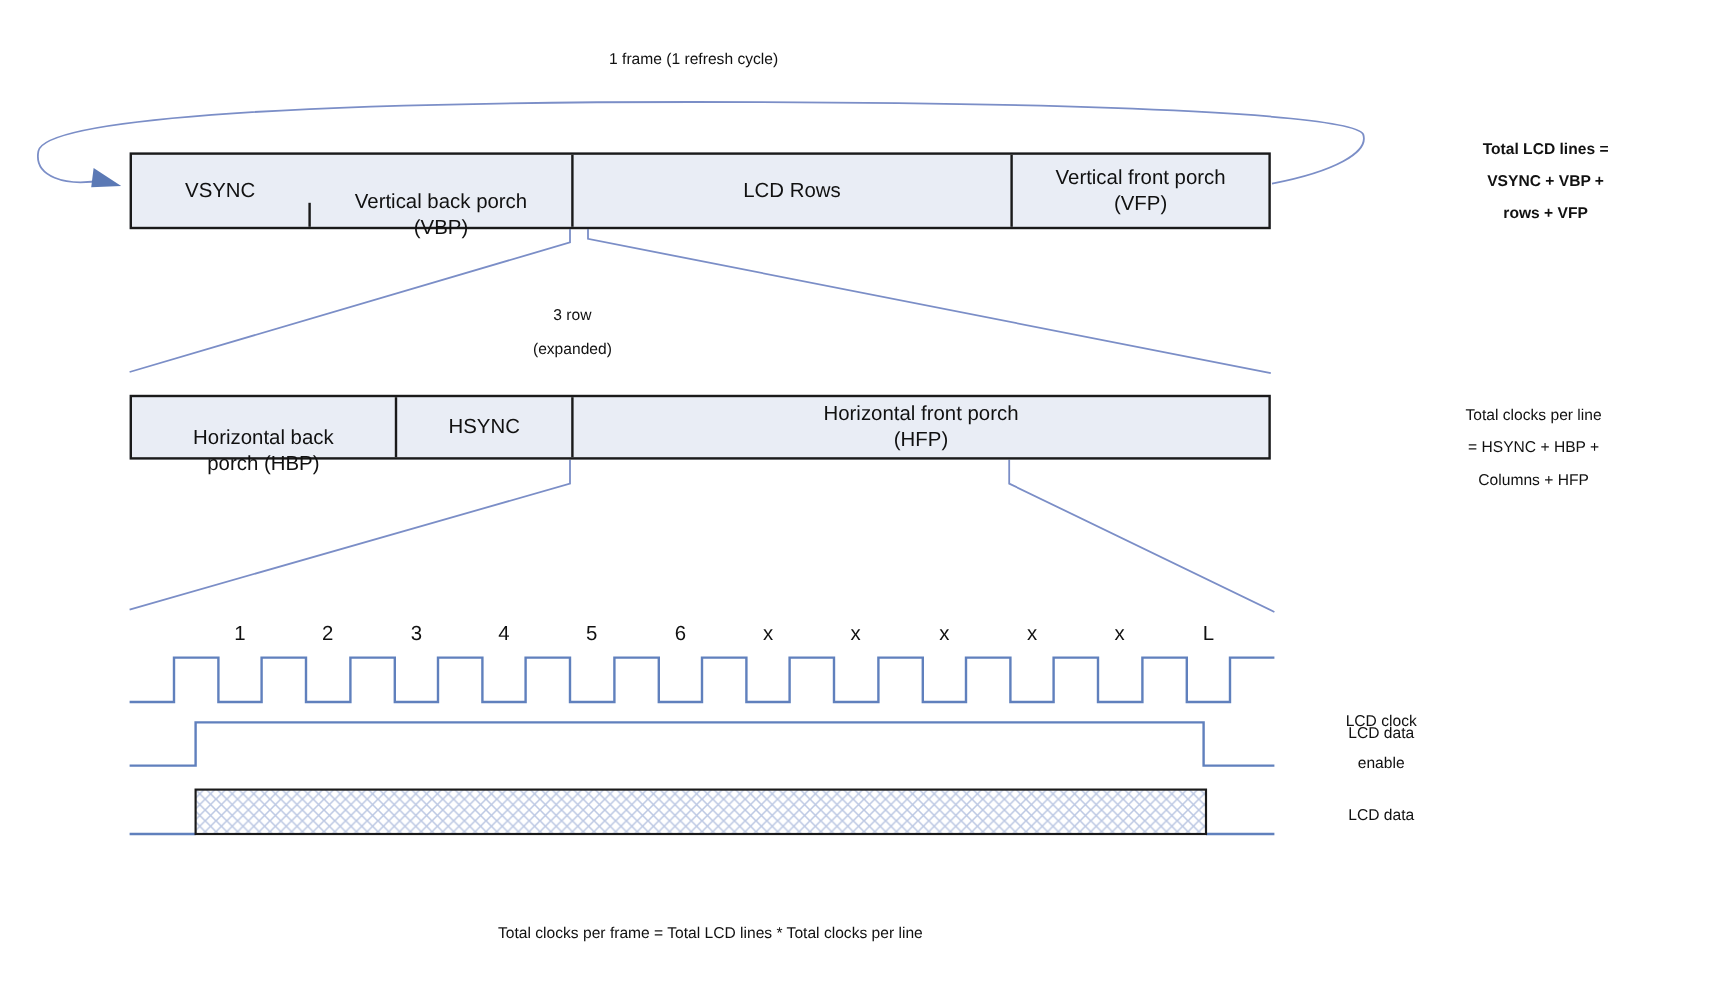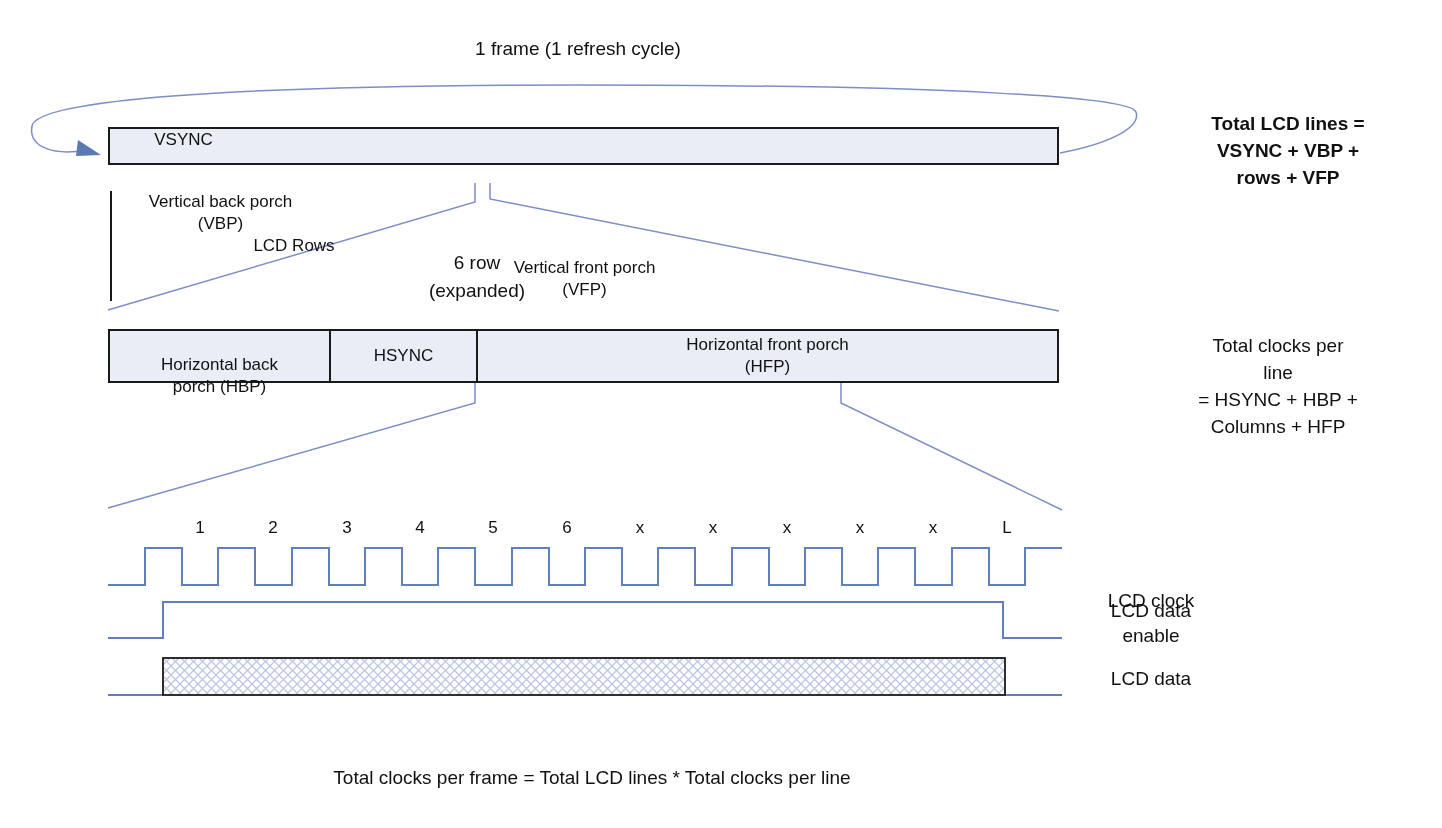--- a/index.html
+++ b/index.html
@@ -1,27 +1,27 @@
 <!DOCTYPE html>
 <html><head>
 <meta charset="utf-8">
 <style>
   html,body{margin:0;padding:0;background:#ffffff;}
   #canvas{position:relative;width:1442px;height:828px;background:#fff;overflow:hidden;
           font-family:"Liberation Sans", sans-serif;color:#111;}
-  .txt{position:absolute;white-space:pre-line;text-align:center;font-size:19px;line-height:26px;color:#111;}
+  .txt{position:absolute;white-space:pre-line;text-align:center;font-size:13px;line-height:26px;color:#111;}
   .ctr{transform:translateX(-50%);}
   svg.layer{position:absolute;left:0;top:0;width:1442px;height:828px;}
   .bar{position:absolute;left:108px;width:951px;display:flex;background:#e9edf5;
        border:2px solid #1a1a1a;box-sizing:border-box;}
   .bar .cell{display:flex;align-items:center;justify-content:center;text-align:center;
        font-size:17px;line-height:22px;white-space:pre-line;box-sizing:border-box;}
   .bar .cell + .cell{border-left:2px solid #1a1a1a;}
   .w1{width:147px;} .w2{width:219px;margin-top:40px;} .w3{width:366px;} .w4{flex:1;}
-  #frame-bar{top:127px;height:38px;flex-direction:column;}
+  #frame-bar{top:127px;height:64px;}
   #line-bar{top:329px;height:54px;}
   .clk-num{position:absolute;top:518px;transform:translateX(-50%);font-size:17px;color:#111;}
   .blue-line{stroke:#6080bd;stroke-width:2;fill:none;}
   .thin-blue{stroke:#7b8ec7;stroke-width:1.5;fill:none;}
   .data-box{stroke:#1a1a1a;stroke-width:1.8;}
 </style>
 </head>
 <body>
 
 <div id="canvas">
@@ -58,21 +58,21 @@
 (VBP)</div>
     <div class="cell w3">LCD Rows</div>
     <div class="cell w4">Vertical front porch
 (VFP)</div>
   </div>
 
   <div class="txt ctr" style="left:1288px;top:110px;line-height:27px;font-weight:bold;">Total LCD lines =
 VSYNC + VBP +
 rows + VFP</div>
 
-  <div class="txt ctr" style="left:477px;top:249px;line-height:28px;">6 row
+  <div class="txt ctr" style="left:477px;top:249px;line-height:28px;">3 row
 (expanded)</div>
 
   <div class="bar" id="line-bar">
     <div class="cell w2">Horizontal back
 porch (HBP)</div>
     <div class="cell w1">HSYNC</div>
     <div class="cell w4">Horizontal front porch
 (HFP)</div>
   </div>
 

